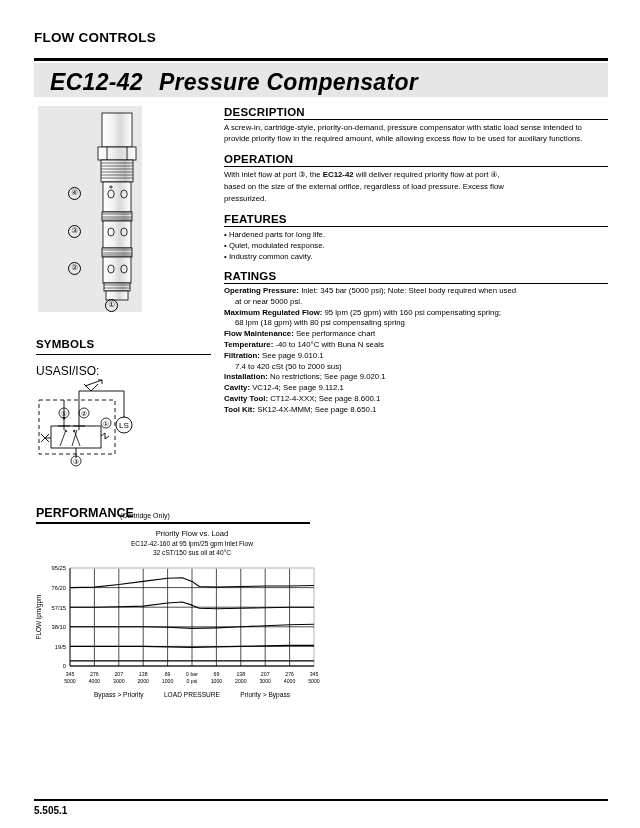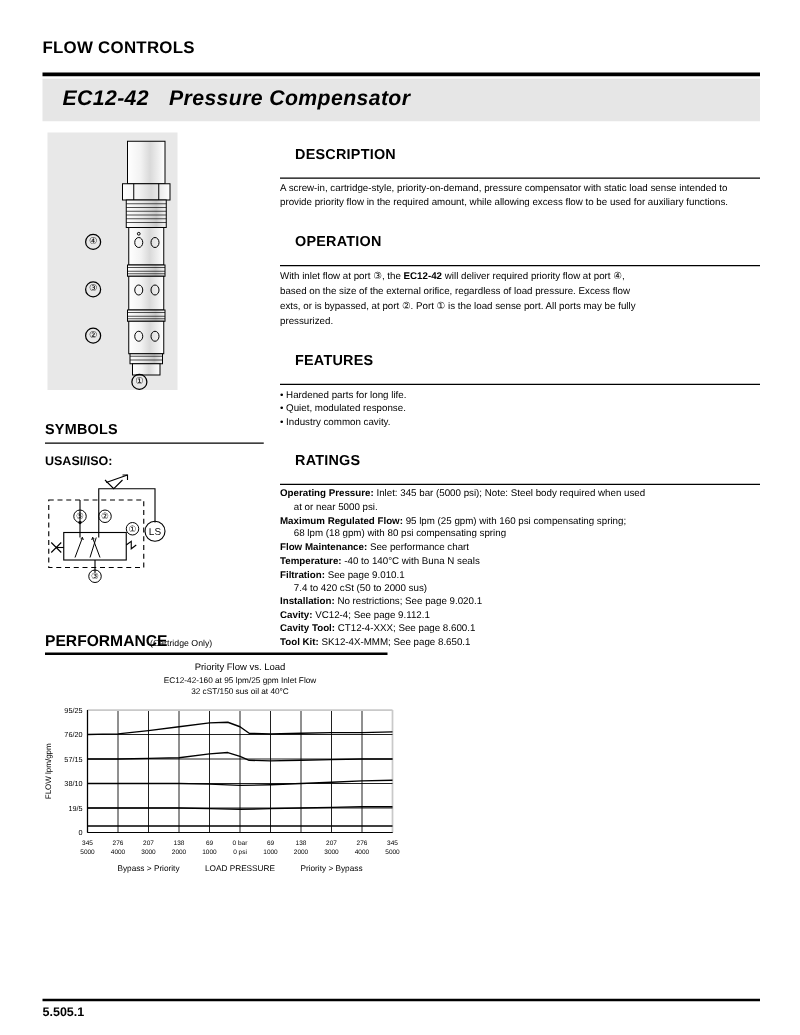--- a/index.html
+++ b/index.html
@@ -15,46 +15,46 @@
     position:absolute;left:34px;top:24px;
     font-size:13.5px;font-weight:bold;letter-spacing:.2px;
   }
   .hdr-rule{position:absolute;left:34px;top:52px;width:574px;height:3px;background:#000;}
   .hdr-band{
     position:absolute;left:34px;top:57px;width:574px;height:34px;
     background:#e6e6e6;
   }
   .hdr-band-txt{
     position:absolute;left:50px;top:63px;
-    font-size:17px;font-weight:bold;font-style:italic;letter-spacing:.3px;
+    font-size:23px;font-weight:bold;font-style:italic;letter-spacing:.3px;
   }
   .hdr-band-txt .model{margin-right:16px;}
 
   
   .img-panel{
     position:absolute;left:38px;top:100px;width:104px;height:206px;
     background:#e8e8e8;
   }
   .cart-wrap{position:absolute;left:80px;top:102px;width:72px;height:205px;}
   .port-lbl{
     position:absolute;font-size:7.5px;
     width:11px;height:11px;line-height:10px;text-align:center;
     border:1px solid #000;border-radius:50%;
   }
 
   
   .sec-h{font-size:11.5px;font-weight:bold;letter-spacing:.2px;}
   .sym-head{position:absolute;left:36px;top:332px;}
   .sym-rule{position:absolute;left:36px;top:348px;width:175px;height:1px;background:#000;}
-  .sym-sub{position:absolute;left:36px;top:358px;font-size:10px;font-weight:bold;}
+  .sym-sub{position:absolute;left:36px;top:358px;font-size:12px;font-weight:normal;}
   .sym-svg{position:absolute;left:36px;top:372px;}
 
   
   .rcol{position:absolute;left:224px;top:100px;width:384px;}
-  .r-h{font-size:11.5px;font-weight:bold;letter-spacing:.2px;margin:12px;}
+  .r-h{font-size:11.5px;font-weight:bold;letter-spacing:.2px;margin:0;}
   .r-rule{width:100%;height:1px;background:#000;margin:1px 0 2px 0;}
   .r-p{font-size:7.8px;line-height:11px;margin:0 0 1px 0;}
   .r-gap{height:8px;}
   .r-li{font-size:7.8px;line-height:11px;margin:0;}
   .r-rate{font-size:7.8px;line-height:10.8px;margin:0;}
   .r-rate b{font-weight:bold;}
   .r-ind{padding-left:11px;}
   .b{font-weight:bold;}
 
   
@@ -218,21 +218,20 @@
     <div class="r-h">DESCRIPTION</div>
     <div class="r-rule"></div>
     <div class="r-p">A screw-in, cartridge-style, priority-on-demand, pressure compensator with static load sense intended to provide priority flow in the required amount, while allowing excess flow to be used for auxiliary functions.</div>
 
     <div class="r-gap"></div>
 
     <div class="r-h">OPERATION</div>
     <div class="r-rule"></div>
     <div class="r-p"><span>With inlet flow at port ③, the </span><span class="b">EC12-42</span><span> will deliver required priority flow at port ④,</span></div>
     <div class="r-p">based on the size of the external orifice, regardless of load pressure. Excess flow</div>
-    <div class="r-p">exts, or is bypassed, at port ②. Port ① is the load sense port. All ports may be fully</div>
     <div class="r-p">pressurized.</div>
 
     <div class="r-gap"></div>
 
     <div class="r-h">FEATURES</div>
     <div class="r-rule"></div>
     <div class="r-li">• Hardened parts for long life.</div>
     <div class="r-li">• Quiet, modulated response.</div>
     <div class="r-li">• Industry common cavity.</div>
 

